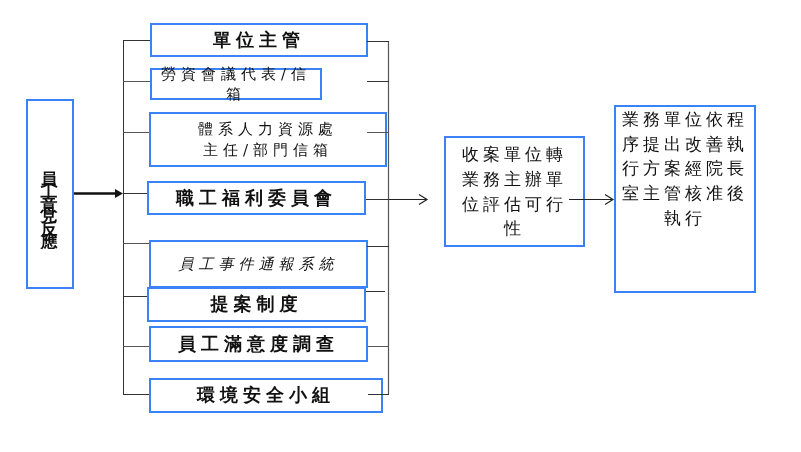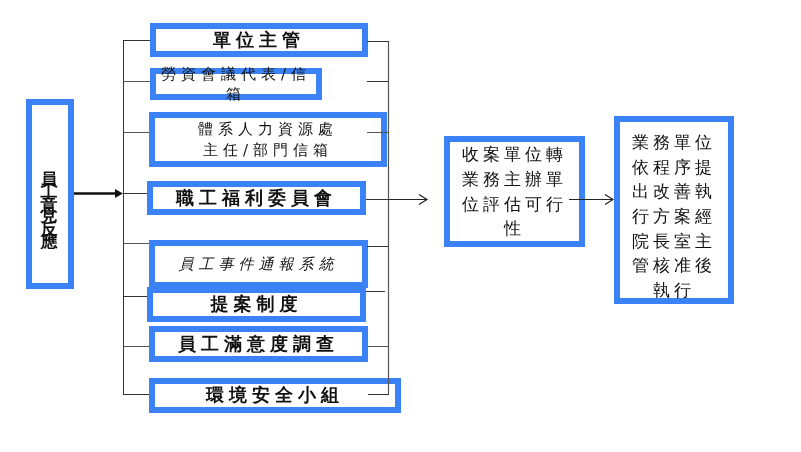--- a/index.html
+++ b/index.html
@@ -1,18 +1,18 @@
 <!DOCTYPE html>
 <html><head>
 <meta charset="utf-8">
 <style>
   html, body { margin:0; padding:0; background:#ffffff; }
   body { width:801px; height:452px; position:relative; overflow:hidden;
          font-family:"DejaVu Serif", "Liberation Serif", serif; color:#111; }
-  .box { position:absolute; border:6px solid #3b82f6; background:#fff; box-sizing:border-box;
+  .box { position:absolute; border:2px solid #3b82f6; background:#fff; box-sizing:border-box;
          display:flex; align-items:center; justify-content:center; text-align:center; }
   .opt-label { font-size:16px; letter-spacing:4px; line-height:1.35; white-space:pre-line; }
   .opt-label.lg { font-size:18px; font-weight:bold; letter-spacing:5px; }
   .opt-label.sm { font-size:15px; letter-spacing:5px; }
   .vert-label { writing-mode:vertical-rl; font-size:17px; letter-spacing:12px; font-weight:bold; }
   .para { font-size:17px; letter-spacing:4px; line-height:1.45; padding:0 6px; }
   svg.overlay { position:absolute; left:0; top:0; pointer-events:none; }
 </style>
 </head>
 <body>
@@ -36,29 +36,29 @@
 </div>
 <div class="box" style="left:149px; top:240px; width:219px; height:48px;font-style:italic;">
   <span class="opt-label sm">員工事件通報系統</span>
 </div>
 <div class="box" style="left:147px; top:279px; width:219px; height:35px;margin-top:8px;">
   <span class="opt-label lg">提案制度</span>
 </div>
 <div class="box" style="left:149px; top:326px; width:219px; height:36px;">
   <span class="opt-label lg">員工滿意度調查</span>
 </div>
-<div class="box" style="left:149px; top:378px; width:252px; height:35px;">
+<div class="box" style="left:149px; top:378px; width:234px; height:35px;">
   <span class="opt-label lg">環境安全小組</span>
 </div>
 
 <div class="box" style="left:428px; top:136px; width:141px; height:111px;margin-left:16px;">
   <span class="para">收案單位轉業務主辦單位評估可行性</span>
 </div>
 
-<div class="box" style="left:614px; top:116px; width:120px; height:188px; align-items:flex-start; padding-top:8px;">
+<div class="box" style="left:614px; top:105px; width:142px; height:188px; align-items:flex-start; padding-top:0;">
   <span class="para">業務單位依程序提出改善執行方案經院長室主管核准後執行</span>
 </div>
 
 <svg class="overlay" width="801" height="452">
 
   <line x1="123.5" y1="40" x2="123.5" y2="395" stroke="#333" stroke-width="1"></line>
 
   <line x1="123" y1="40.5" x2="150" y2="40.5" stroke="#333"></line>
   <line x1="123" y1="81.5" x2="150" y2="81.5" stroke="#555"></line>
   <line x1="123" y1="132.5" x2="149" y2="132.5" stroke="#555"></line>

